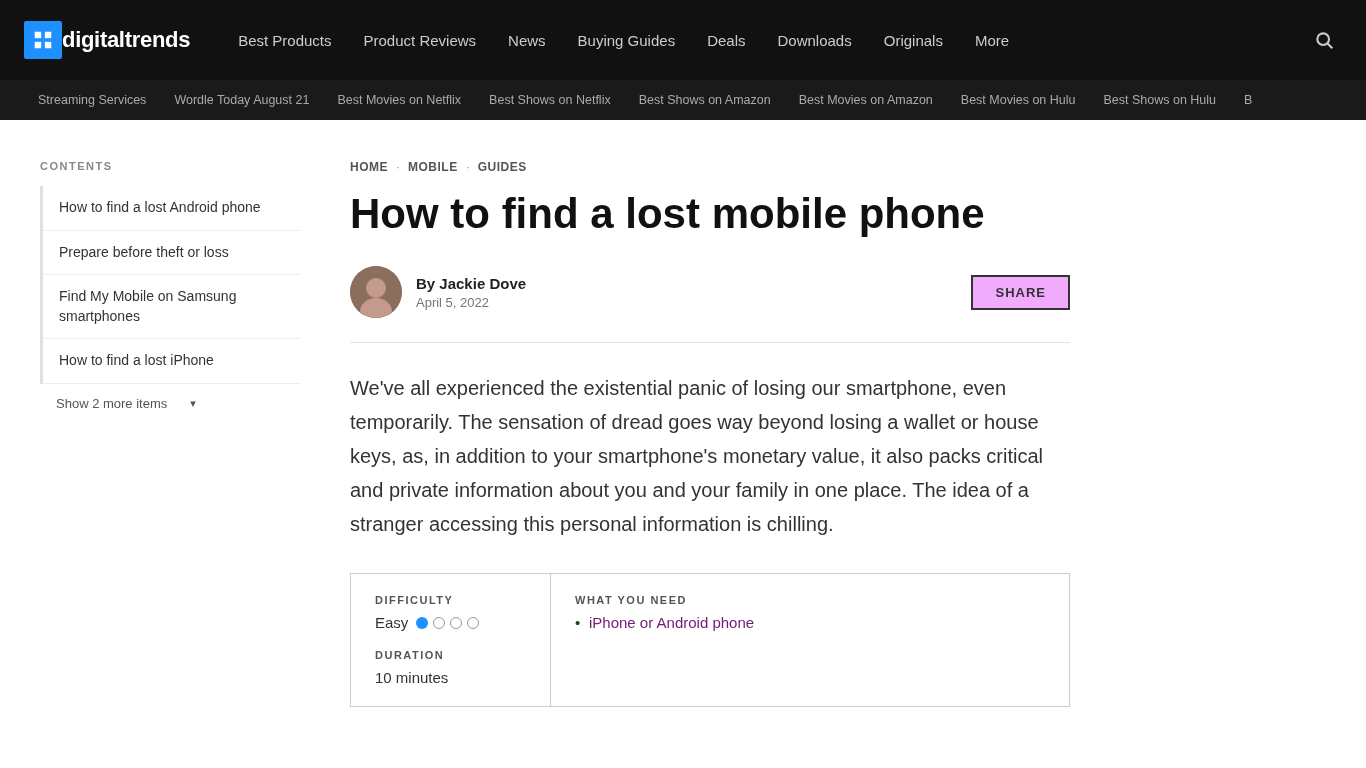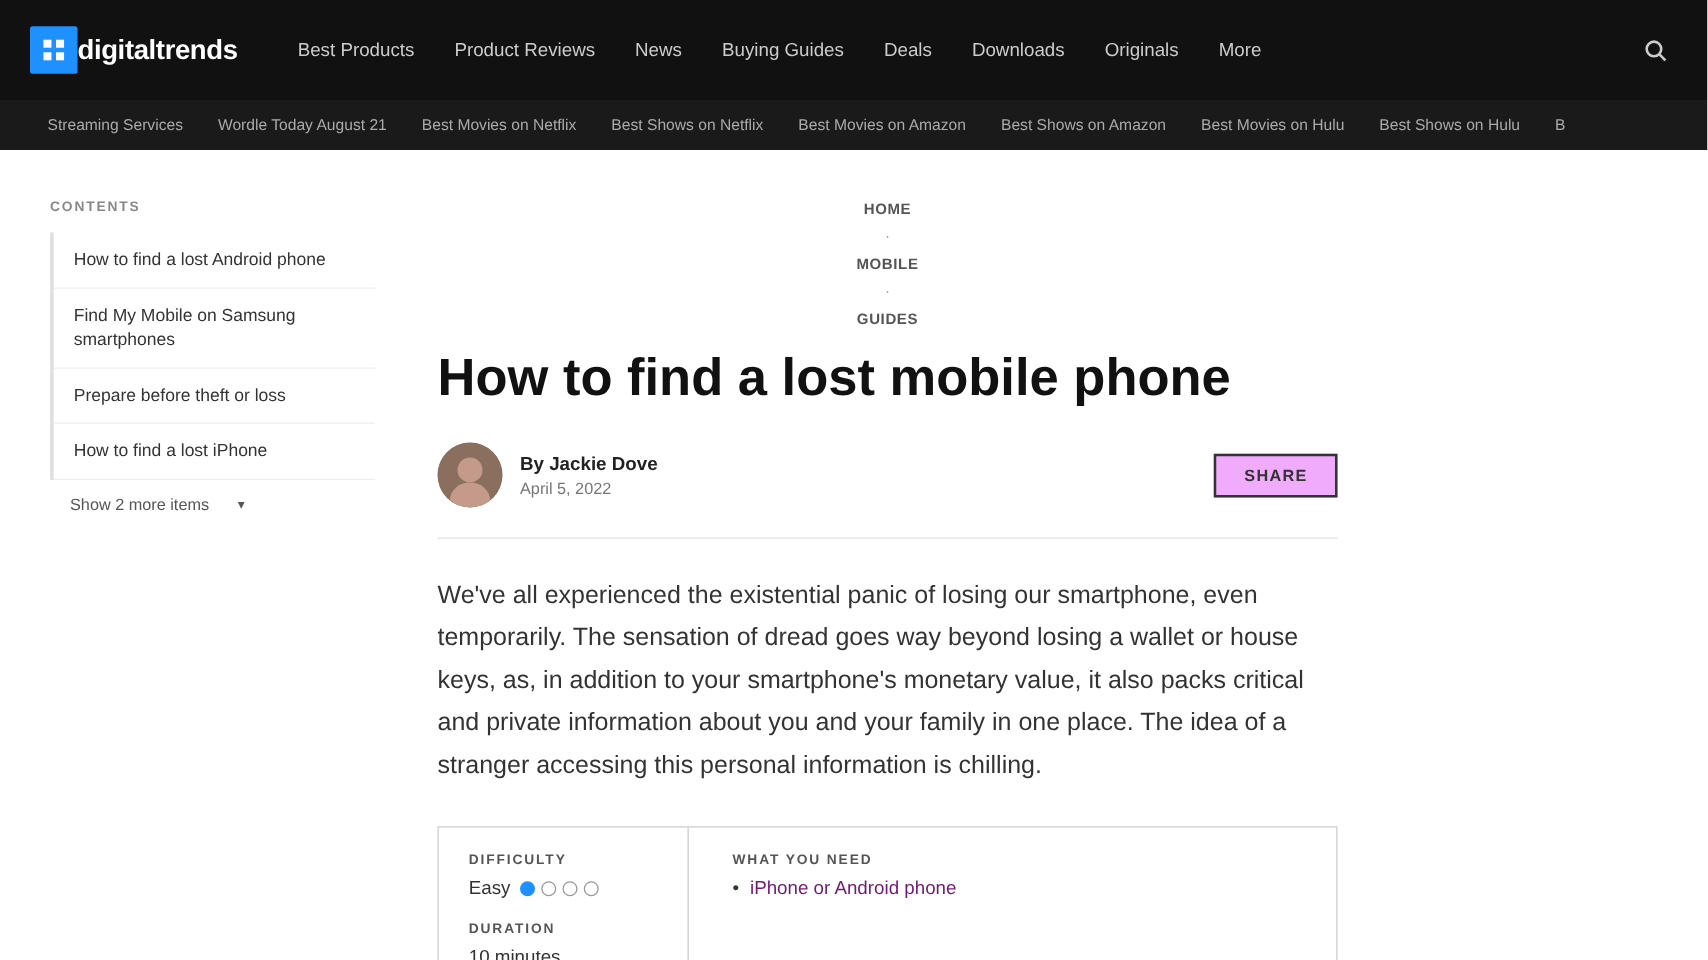--- a/index.html
+++ b/index.html
@@ -140,21 +140,20 @@
       padding: 40px 60px 40px 20px;
       max-width: 800px;
     }
 
     
     .breadcrumb {
       display: flex;
       align-items: center;
       gap: 8px;
       margin-bottom: 16px;
-      flex-direction: column;
     }
     .breadcrumb a {
       color: #555;
       font-size: 12px;
       font-weight: 600;
       text-transform: uppercase;
       letter-spacing: 0.5px;
       text-decoration: none;
     }
     .breadcrumb-sep {
@@ -230,21 +229,20 @@
       line-height: 1.7;
       color: #333;
       margin-bottom: 32px;
     }
 
     
     .info-box {
       border: 1px solid #ccc;
       display: flex;
       margin-top: 8px;
-      gap: 11px;
     }
     .info-col {
       padding: 20px 24px;
       flex: 1;
     }
     .info-col:first-child {
       border-right: 1px solid #ccc;
       flex: 0 0 200px;
     }
     .info-label {
@@ -324,40 +322,40 @@
         <line x1="16.5" y1="16.5" x2="22" y2="22"></line>
     </svg>
   </div>
 </nav>
 
 <nav class="secondary-nav">
   <a class="sec-nav-item">Streaming Services</a>
   <a class="sec-nav-item">Wordle Today August 21</a>
   <a class="sec-nav-item">Best Movies on Netflix</a>
   <a class="sec-nav-item">Best Shows on Netflix</a>
+  <a class="sec-nav-item">Best Shows on Amazon</a>
   <a class="sec-nav-item">Best Movies on Amazon</a>
-  <a class="sec-nav-item">Best Shows on Amazon</a>
   <a class="sec-nav-item">Best Movies on Hulu</a>
   <a class="sec-nav-item">Best Shows on Hulu</a>
   <a class="sec-nav-item">B</a>
 </nav>
 
 <div class="main-container">
 
   <aside class="sidebar">
     <div class="contents-label">CONTENTS</div>
     <ul class="contents-list">
       <li class="contents-item">
         <a>How to find a lost Android phone</a>
       </li>
       <li class="contents-item">
-        <a>Find My Mobile on Samsung smartphones</a>
+        <a>Prepare before theft or loss</a>
       </li>
       <li class="contents-item">
-        <a>Prepare before theft or loss</a>
+        <a>Find My Mobile on Samsung smartphones</a>
       </li>
       <li class="contents-item">
         <a>How to find a lost iPhone</a>
       </li>
     </ul>
     <div class="show-more">
       <span>Show 2 more items</span>
       <span style="font-size:11px;">▾</span>
     </div>
   </aside>

